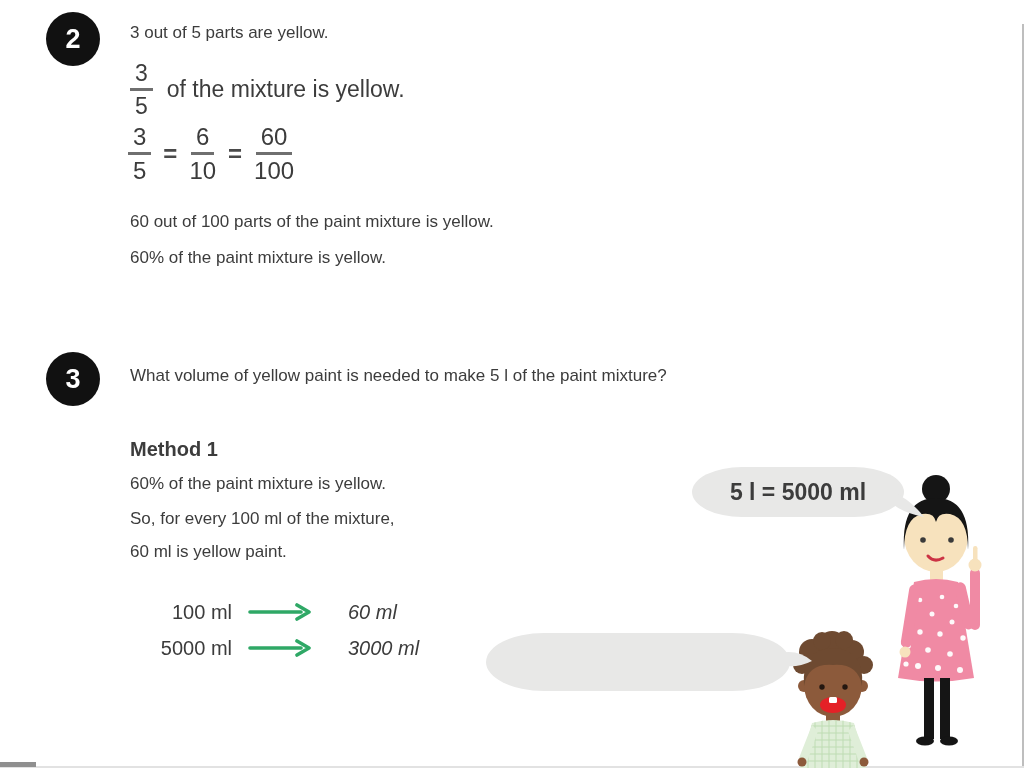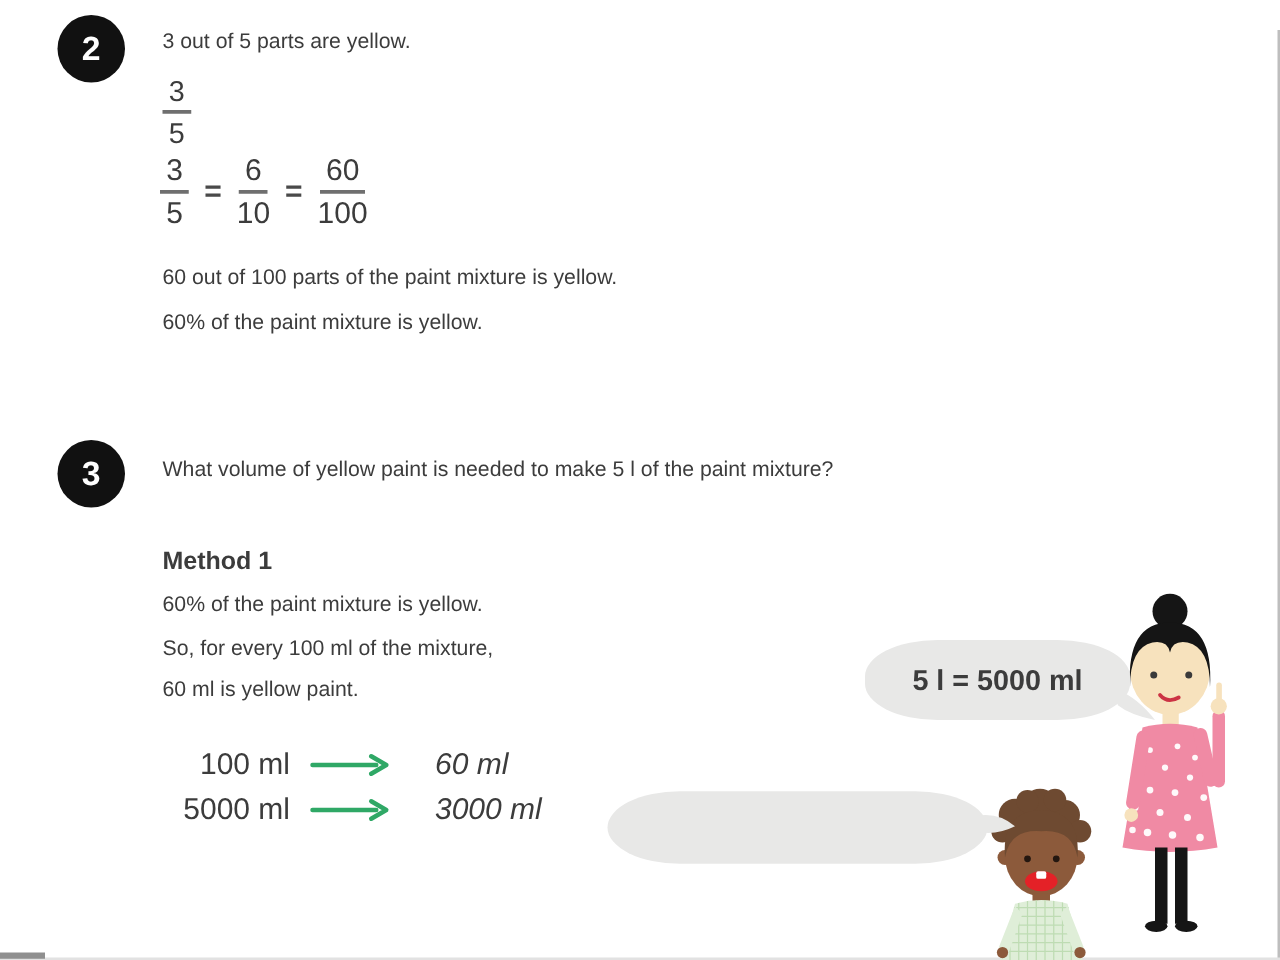--- a/index.html
+++ b/index.html
@@ -18,29 +18,29 @@
   .frac { display:inline-flex; flex-direction:column; align-items:center; line-height:1.05; font-size:23px; }
   .frac .num { display:block; border-bottom:3px solid #6f6f6f; padding:0 5px 3px; }
   .frac .den { display:block; padding-top:3px; }
   .frac-line { display:flex; align-items:center; }
   .frac-line .after-frac { margin-left:14px; font-size:23px; white-space:nowrap; }
   .equation { display:flex; align-items:center; font-size:24px; }
   .equation .frac { font-size:24px; }
   .equation .eq { margin:0 12px; font-weight:bold; color:#4a4a4a; }
   .method-title { font-size:20px; font-weight:bold; }
   .map-table { display:flex; flex-direction:column; }
-  .map-row { display:flex; align-items:center; height:36px; font-size:24px; }
+  .map-row { display:flex; align-items:center; height:36px; font-size:20px; }
   .map-from { width:102px; text-align:right; white-space:nowrap; }
   .map-arrow { width:96px; display:flex; justify-content:center; align-items:center; }
   .map-to { padding-left:20px; text-align:left; white-space:nowrap;font-style:italic; }
   .bubble {
     background:#e8e8e7; display:flex; align-items:center; justify-content:center;
     font-size:23px; font-weight:bold; white-space:nowrap; z-index:5;
   }
-  #bubble-teacher { left:692px; top:512px; width:212px; height:64px; border-radius:58px/29px; }
+  #bubble-teacher { left:692px; top:467px; width:212px; height:50px; border-radius:58px/29px; }
   #bubble-student { left:486px; top:633px; width:304px; height:58px; border-radius:58px/29px; }
   .tail { position:absolute; z-index:4; }
   #tail-teacher { right:-22px; bottom:-2px; }
   #tail-student { right:-24px; top:16px; }
   .edge-right { right:0; top:24px; width:2px; height:744px; background:#a8a8a8; opacity:.75; }
   .edge-bottom { left:0; bottom:0; width:1024px; height:2px; background:#e2e2e2; }
   .edge-corner { left:0; bottom:1px; width:36px; height:5px; background:#8f8f8f; }
   svg { display:block; }
 </style>
 </head>
@@ -50,20 +50,21 @@
   <span>2</span>
 </div>
 
 <div class="abs body-text" style="left:130px; top:23px;">3 out of 5 parts are yellow.</div>
 
 <div class="abs frac-line" style="left:130px; top:61px;">
   <span class="frac">
     <span class="num">3</span>
     <span class="den">5</span>
   </span>
+  <span class="after-frac">of the mixture is yellow.</span>
 </div>
 
 <div class="abs equation" style="left:128px; top:124px;">
   <span class="frac">
     <span class="num">3</span>
     <span class="den">5</span>
   </span>
   <span class="eq">=</span>
   <span class="frac">
     <span class="num">6</span>

